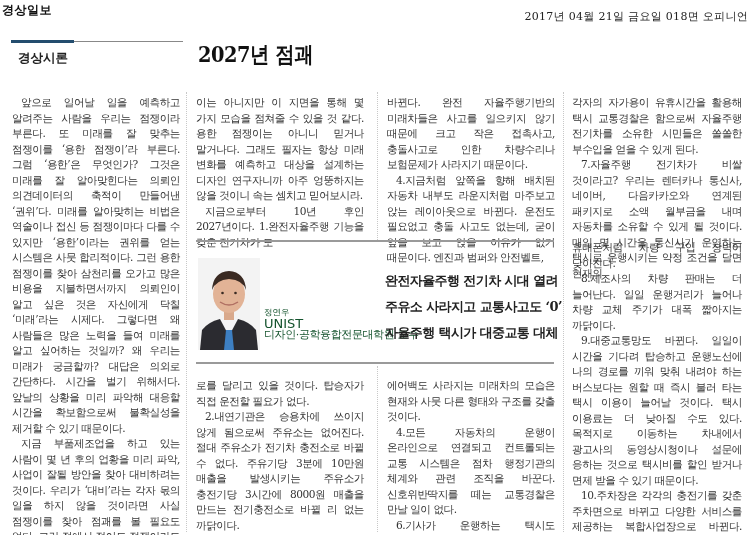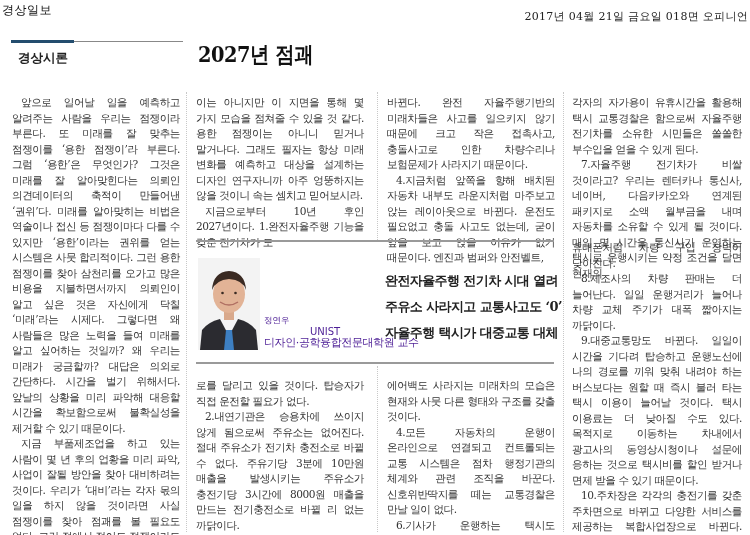--- a/index.html
+++ b/index.html
@@ -1,19 +1,19 @@
 <!DOCTYPE html>
 <html><head>
 <meta charset="utf-8">
 <style>
   * { box-sizing: border-box; margin: 0; padding: 0; }
   html, body { width: 750px; height: 535px; background: #ffffff; overflow: hidden; }
   body { position: relative; font-family: "DejaVu Serif", serif; color: #2a2a2a; }
 
-  .masthead { position: absolute; left: 2px; top: 2px; font-family: "DejaVu Sans", sans-serif; font-weight: normal; font-size: 12px; color: #111; letter-spacing: 0.5px; }
+  .masthead { position: absolute; left: 2px; top: 2px; font-family: "DejaVu Sans", sans-serif; font-weight: bold; font-size: 12px; color: #111; letter-spacing: 0.5px; }
   .dateline { position: absolute; right: 2px; top: 9px; font-size: 11px; color: #222; letter-spacing: 0.3px; white-space: nowrap; margin-left: 28px; }
 
   .section-rule { position: absolute; left: 11px; top: 41px; width: 172px; height: 1px; background: #888; }
   .section-rule-accent { position: absolute; left: 11px; top: 40px; width: 63px; height: 3px; background: #234d6e; }
   .section-label { position: absolute; left: 18px; top: 50px; font-family: "DejaVu Sans", sans-serif; font-weight: bold; font-size: 12.5px; color: #222; }
 
   .headline { position: absolute; left: 198px; top: 40px; font-family: "DejaVu Serif", serif; font-size: 22px; color: #111; letter-spacing: -0.5px; transform: scaleX(0.88); transform-origin: left top; }
 
   .col { position: absolute; font-size: 10.6px; line-height: 15.5px; color: #333; text-align: justify; letter-spacing: -0.45px; word-break: keep-all; }
   .col p { text-indent: 9px; }
@@ -29,23 +29,23 @@
 
   .vdiv { position: absolute; top: 92px; width: 0; height: 440px; border-left: 1px dotted #c8c8c8; }
 
   .hr { position: absolute; height: 2px; background: #9a9a9a; }
   .hr-top { left: 196px; top: 240px; width: 358px; }
   .hr-bot { left: 196px; top: 362px; width: 358px; }
 
   .photo { position: absolute; left: 198px; top: 258px; width: 62px; height: 92px; background: #f2f2f2; overflow: hidden; }
   .photo svg { display: block; }
 
-  .byline { position: absolute; left: 264px; top: 314px; font-family: "DejaVu Sans", sans-serif; color: #4c1d95; }
+  .byline { position: absolute; left: 264px; top: 306px; font-family: "DejaVu Sans", sans-serif; color: #14532d; }
   .byline .name { font-size: 8.5px; line-height: 12px; }
-  .byline .org { font-size: 10px; line-height: 11px; margin-left: 46px; }
+  .byline .org { font-size: 13px; line-height: 11px; }
   .byline .title { font-size: 11px; line-height: 11px; letter-spacing: -0.4px; white-space: nowrap; }
 
   .subheads { position: absolute; left: 385px; top: 268px; font-family: "DejaVu Serif", serif; font-weight: bold; font-size: 13px; line-height: 26px; color: #222; letter-spacing: -0.6px; white-space: nowrap; }
 </style>
 </head>
 <body>
 
 <div class="masthead">경상일보</div>
 <div class="dateline">2017년 04월 21일 금요일 018면 오피니언</div>
 

